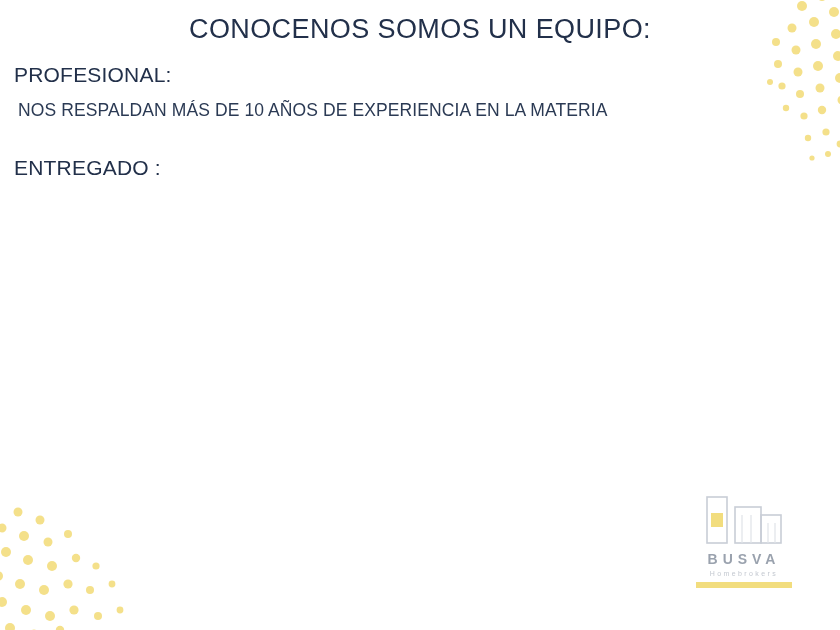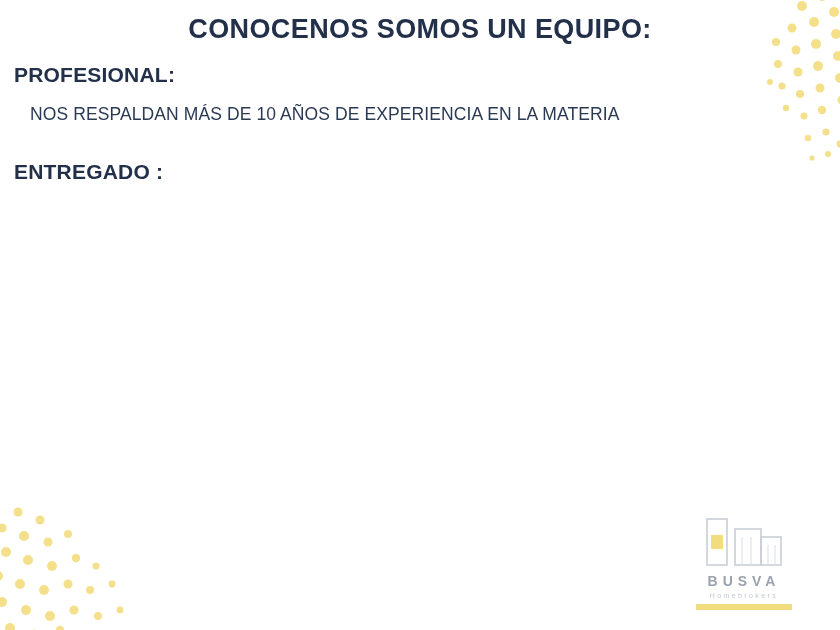--- a/index.html
+++ b/index.html
@@ -35,56 +35,56 @@
   .content {
     position: relative;
     z-index: 3;
     padding: 0 14px;
     box-sizing: border-box;
   }
 
   .title {
     text-align: center;
     color: #22304a;
-    font-weight: bold;
+    font-weight: normal;
     font-size: 27px;
     letter-spacing: 0.4px;
     margin: 8px 0 0 0;
     padding-top: 6px;
   }
 
   .section {
     margin-top: 22px;
   }
   .section-heading {
     color: #22304a;
-    font-weight: bold;
+    font-weight: normal;
     font-size: 21px;
     letter-spacing: 0.2px;
     margin: 0 0 12px 0;
   }
   .section-body {
     color: #2b3a54;
     font-size: 17.5px;
     line-height: 1.32;
-    margin: 16px;
+    margin: 4px;
     letter-spacing: 0.1px;
     max-width: 800px;
   }
 
   .sec-profesional { margin-top: 18px; }
   .sec-transparente { margin-top: 26px; }
   .sec-entregado { margin-top: 42px; }
   .sec-ganancias { margin-top: 34px; }
 
   
   .logo {
     position: absolute;
     right: 36px;
-    bottom: 20px;
+    bottom: 42px;
     width: 120px;
     text-align: center;
     z-index: 4;
   }
   .logo-mark {
     height: 54px;
     display: flex;
     align-items: flex-end;
     justify-content: center;
   }

